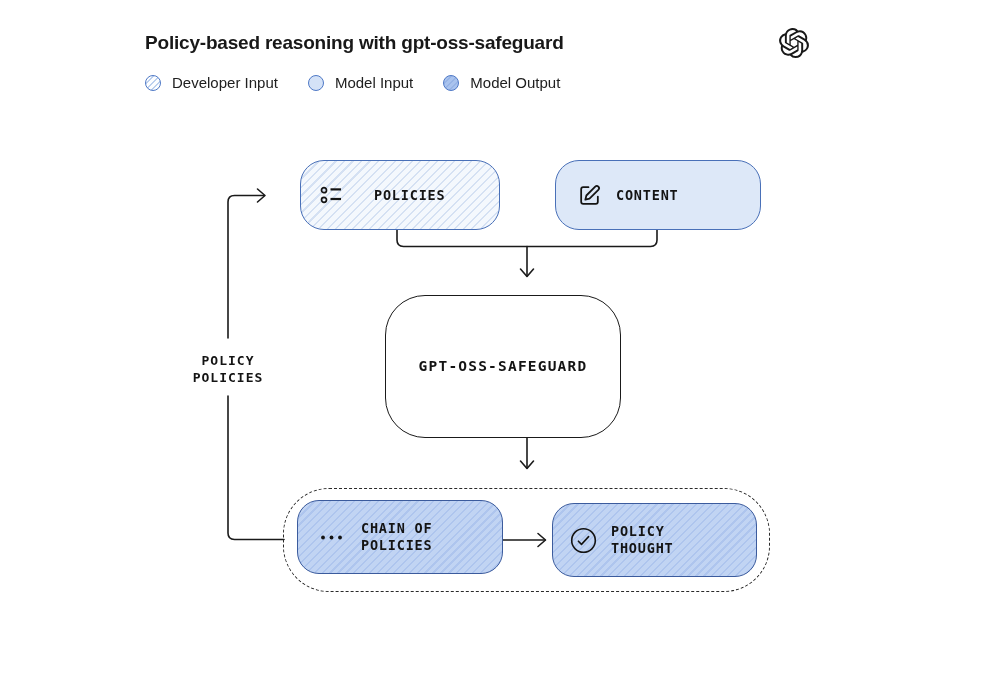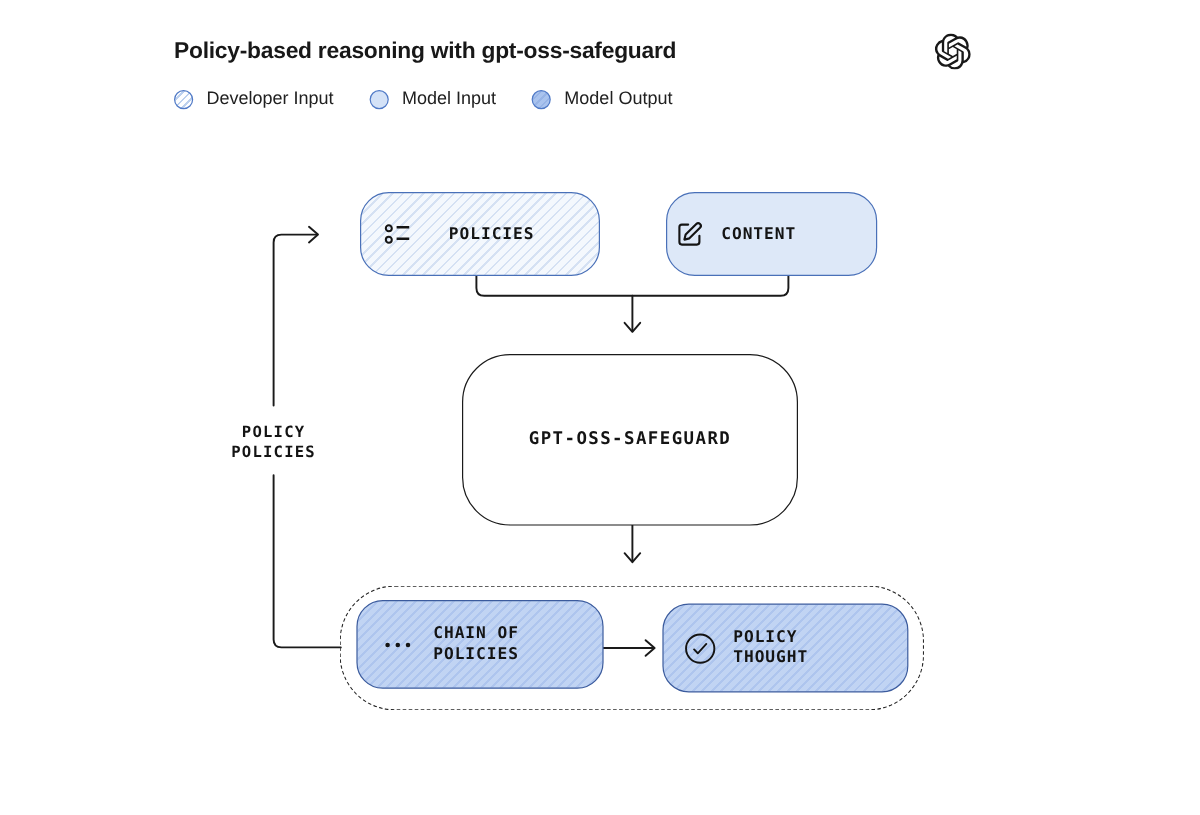--- a/index.html
+++ b/index.html
@@ -37,26 +37,26 @@
     font-weight:600; color:#141414; font-size:13.5px; letter-spacing:0.8px;
   }
   .node-policies {
     left:300px; top:160px; width:200px; height:70px; border-radius:24px;
     border:1.5px solid #4970b8; padding-left:19px;
     background-color:#f4f8fd;
     background-image:repeating-linear-gradient(135deg,#d5e1f3 0 1.5px,transparent 1.5px 6px);
     gap:14px;
   }
   .node-content {
-    left:555px; top:160px; width:176px; height:70px; border-radius:24px;
-    border:1.5px solid #4970b8; padding-left:6px;
+    left:555px; top:160px; width:206px; height:70px; border-radius:24px;
+    border:1.5px solid #4970b8; padding-left:21px;
     background-color:#dde8f8;
   }
   .node-model {
-    left:385px; top:295px; width:280px; height:143px; border-radius:40px;
+    left:385px; top:295px; width:236px; height:143px; border-radius:40px;
     border:1.6px solid #1a1a1a; background:#ffffff;
     justify-content:center; font-size:14.5px; letter-spacing:1.2px;text-align:center;
   }
   .group-dashed {
     position:absolute; left:283px; top:488px; width:487px; height:104px;
     border:1.5px dashed #2a2a2a; border-radius:46px; background:transparent;
   }
   .node-cot {
     left:297px; top:500px; width:206px; height:74px; border-radius:22px;
     border:1.5px solid #3b5b9d; padding-left:22px;

